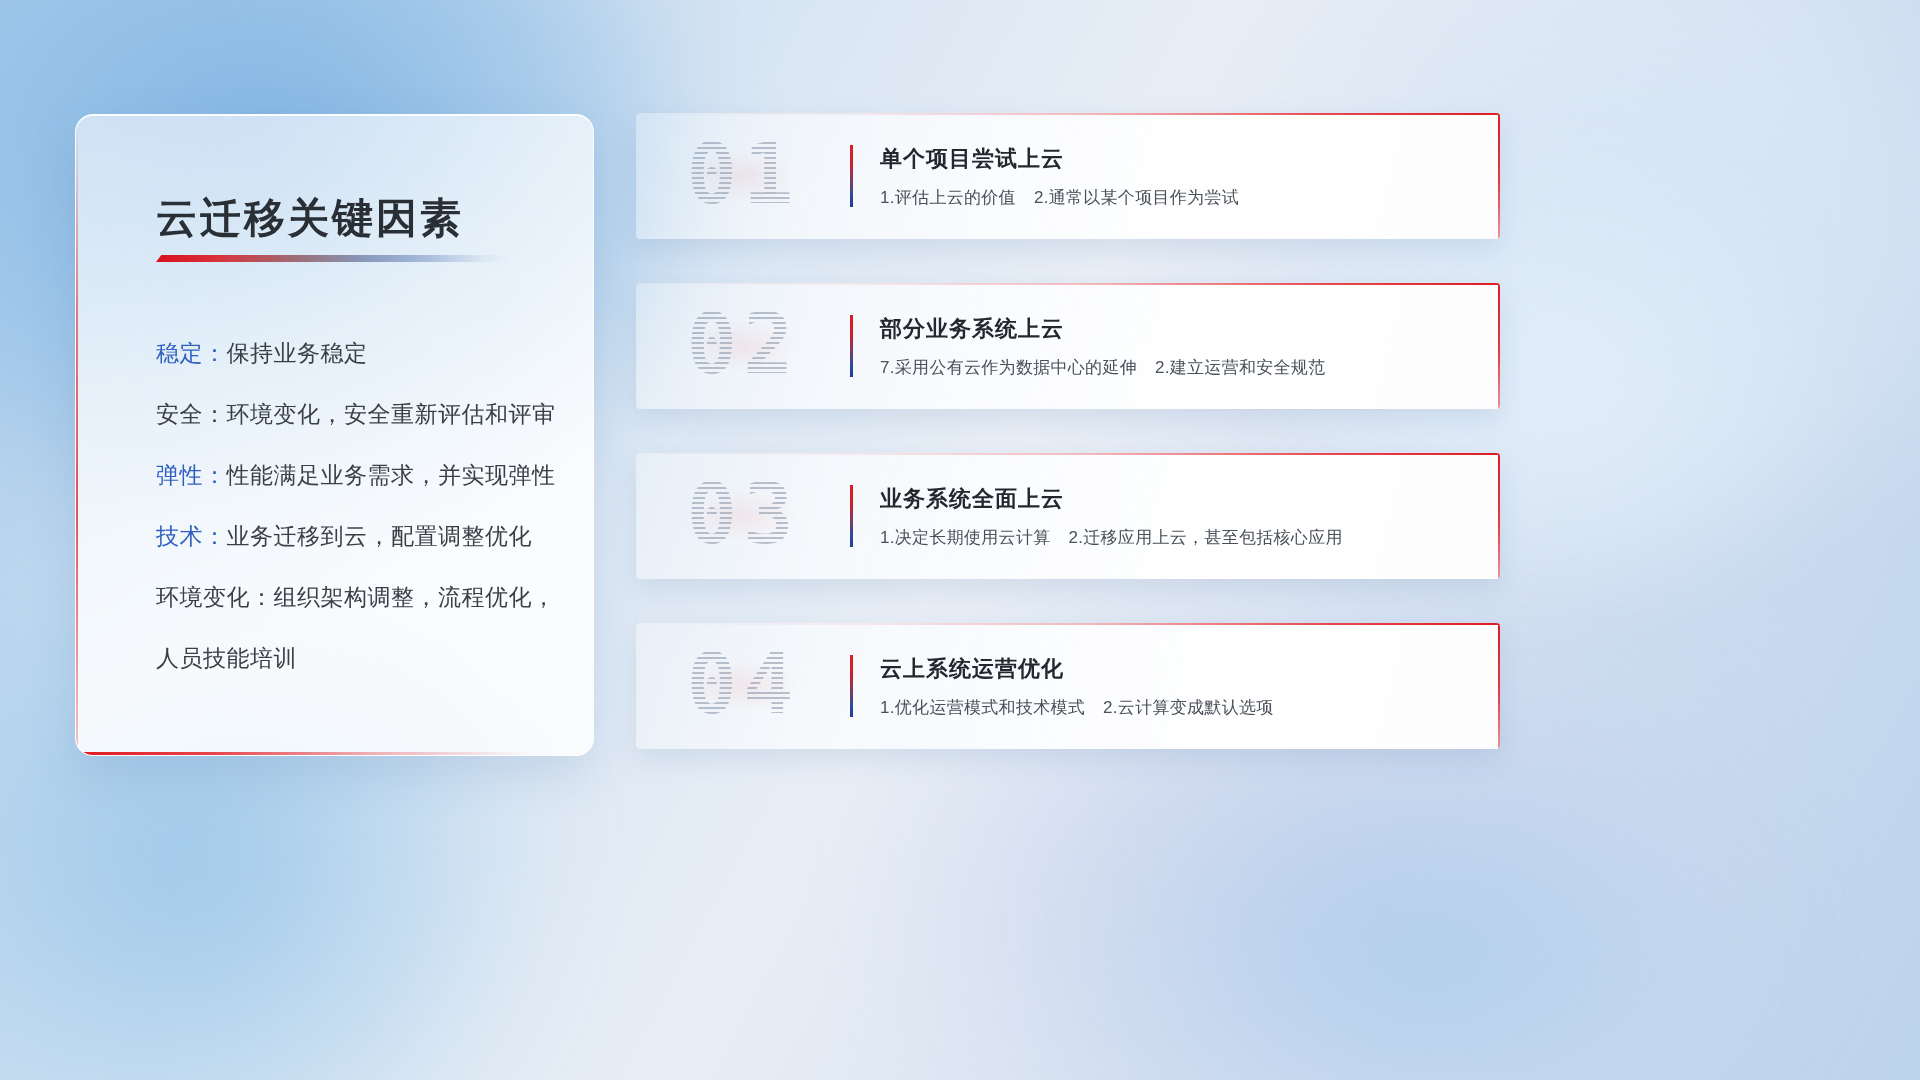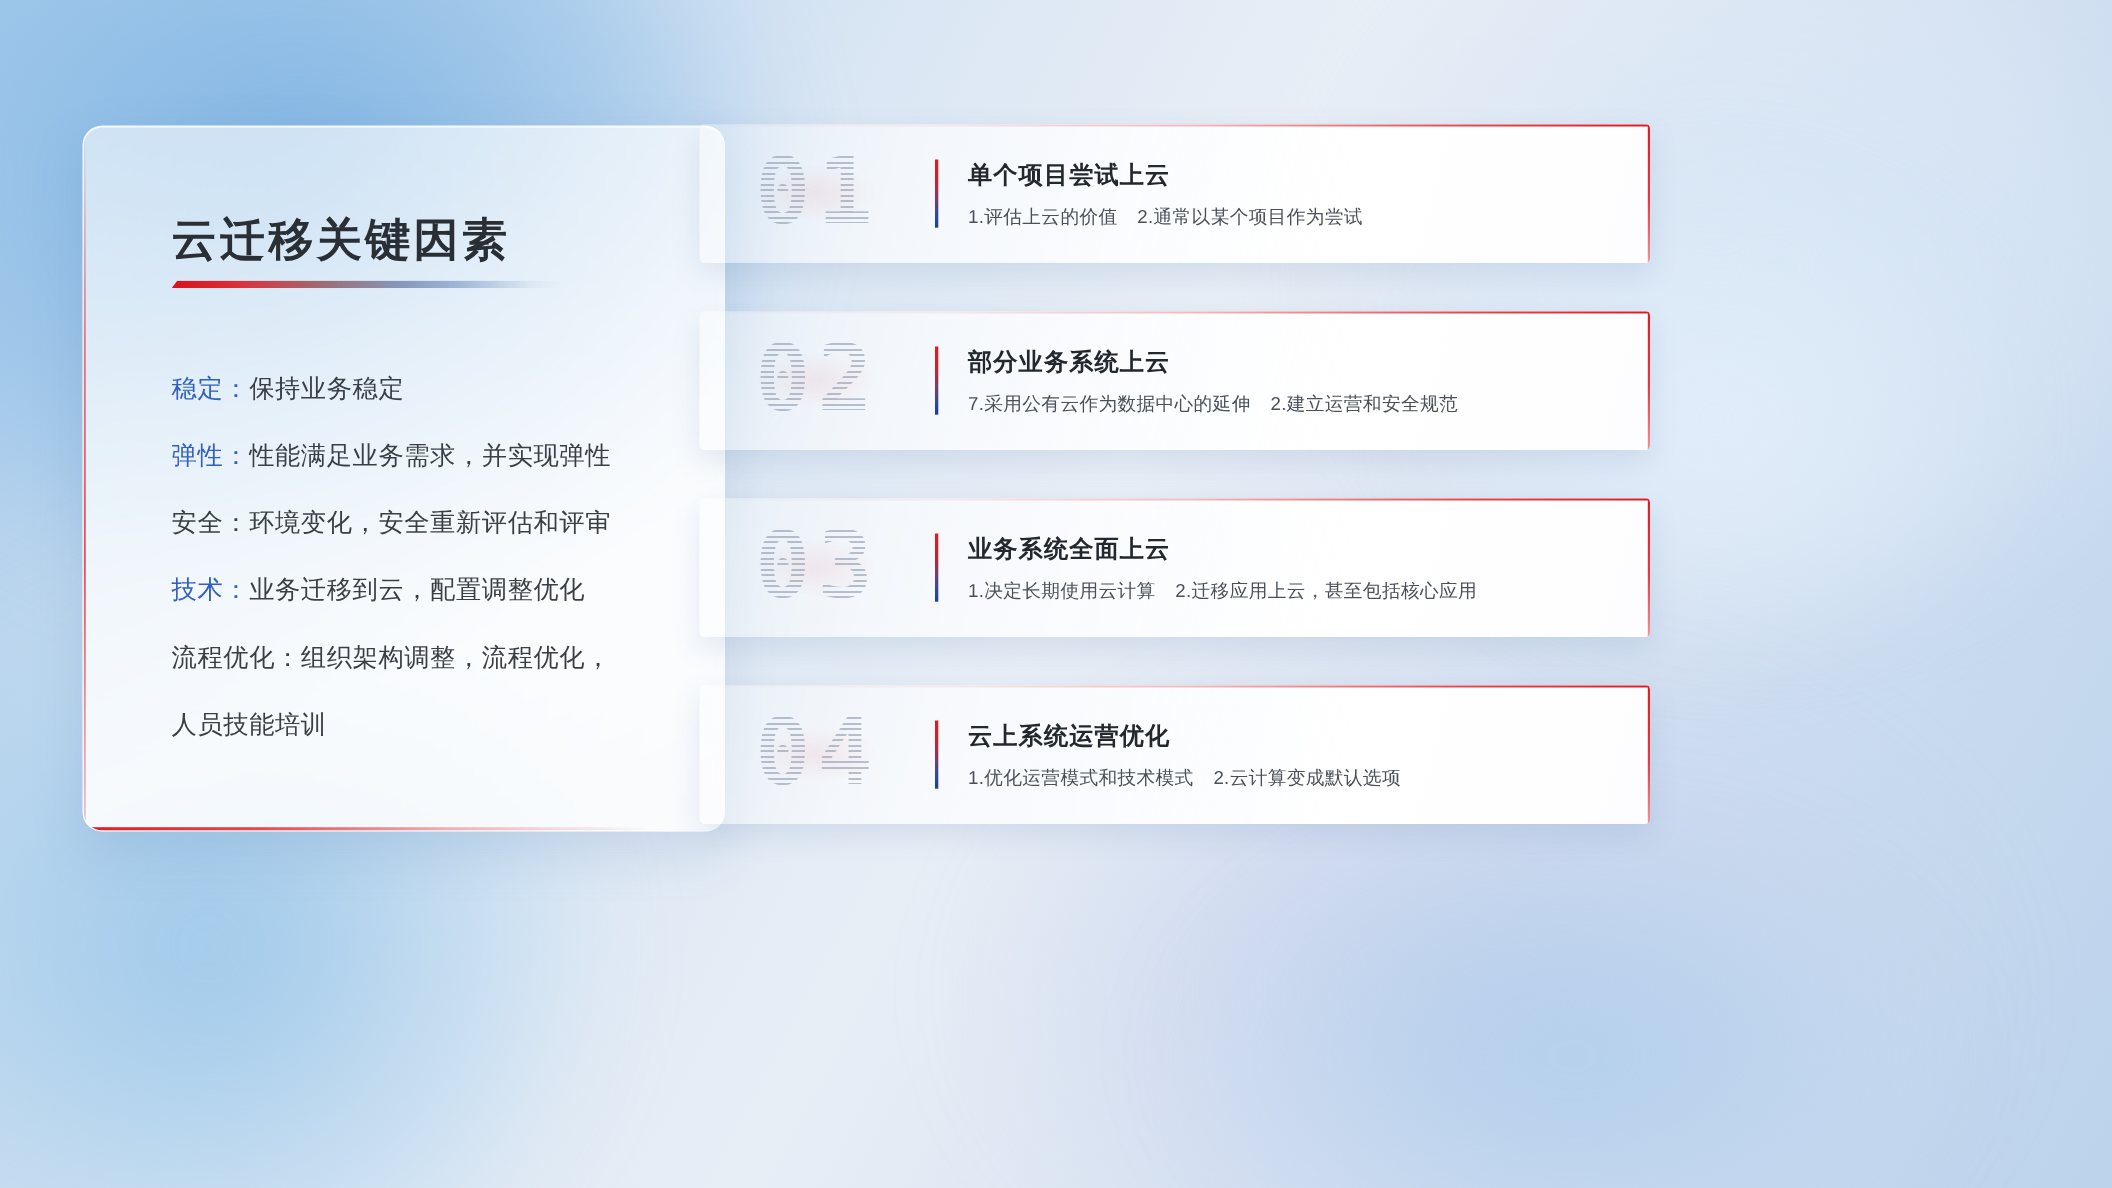--- a/index.html
+++ b/index.html
@@ -43,21 +43,21 @@
     filter:blur(46px);
   }
   .bg-blob-f {
     position:absolute; left:1180px; top:60px; width:760px; height:640px;
     background:radial-gradient(closest-side, rgba(226,238,250,0.9), rgba(226,238,250,0) 76%);
     filter:blur(40px);
   }
 
   
   .left-card {
-    position:absolute; left:75px; top:114px; width:584px; height:642px;
+    position:absolute; left:75px; top:114px; width:519px; height:642px;
     border-radius:18px;
     background:linear-gradient(158deg, rgba(255,255,255,0.56) 0%, rgba(255,255,255,0.74) 38%, rgba(255,255,255,0.88) 70%, rgba(255,255,255,0.80) 100%);
     border:1px solid rgba(255,255,255,0.85);
     box-shadow:0 18px 46px rgba(80,120,170,0.17), inset 0 1px 0 rgba(255,255,255,0.95);
     backdrop-filter:blur(6px);
     overflow:hidden;
   }
   .left-card::after{
     content:""; position:absolute; left:0; right:0; bottom:0; height:3px;
     background:linear-gradient(90deg,#e01b22 0%, #e8434a 26%, rgba(232,120,126,0.55) 58%, rgba(232,120,126,0) 88%);
@@ -157,33 +157,33 @@
   <div class="lc-title">云迁移关键因素</div>
   <div class="lc-rule"></div>
 
   <div class="lc-list">
 
     <div class="lc-item">
       <span class="k blue">稳定：</span><span class="v">保持业务稳定</span>
     </div>
 
     <div class="lc-item">
+      <span class="k dark">安全：</span><span class="v">环境变化，安全重新评估和评审</span>
+    </div>
+
+    <div class="lc-item">
       <span class="k blue">弹性：</span><span class="v">性能满足业务需求，并实现弹性</span>
     </div>
 
     <div class="lc-item">
-      <span class="k dark">安全：</span><span class="v">环境变化，安全重新评估和评审</span>
-    </div>
-
-    <div class="lc-item">
       <span class="k blue">技术：</span><span class="v">业务迁移到云，配置调整优化</span>
     </div>
 
     <div class="lc-item">
-      <span class="k dark">流程优化：</span><span class="v">组织架构调整，流程优化，</span>
+      <span class="k dark">环境变化：</span><span class="v">组织架构调整，流程优化，</span>
     </div>
 
     <div class="lc-item">
       <span class="v">人员技能培训</span>
     </div>
 
   </div>
 </div>
 
 <div class="steps">

